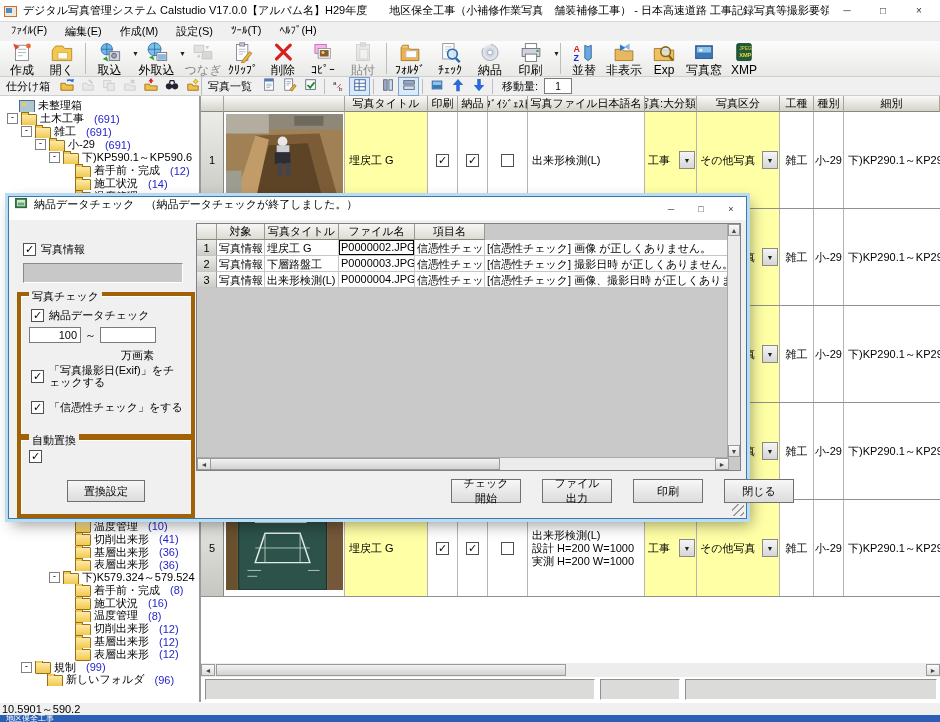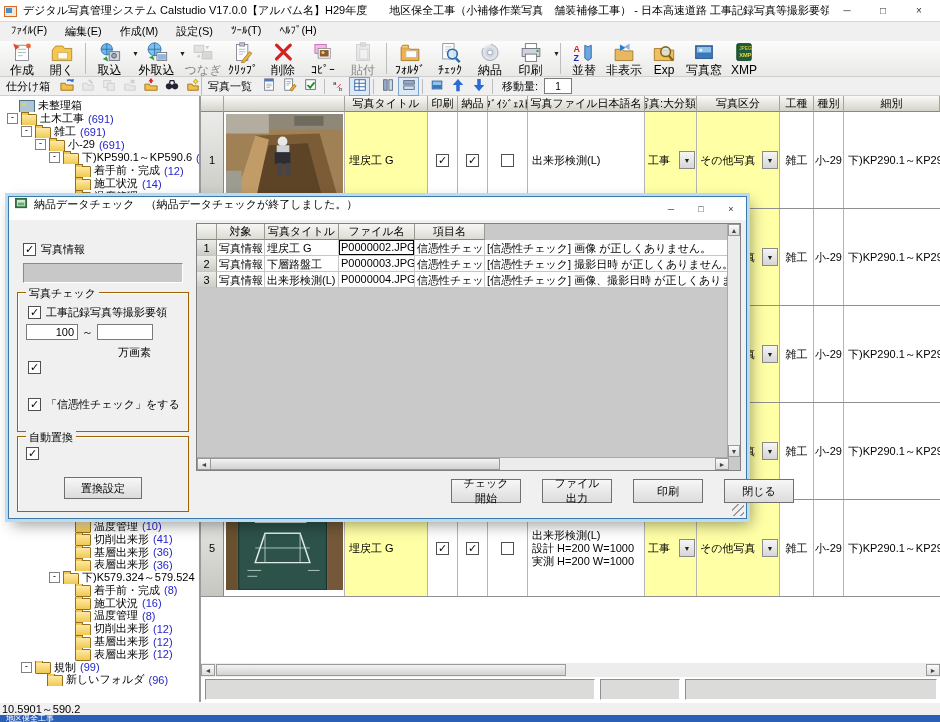--- a/index.html
+++ b/index.html
@@ -45,21 +45,21 @@
   .titem{display:flex;align-items:center;white-space:nowrap;height:13px;overflow:hidden}
   .tree-bottom .titem{height:12.8px}
   .exp{width:9px;height:9px;border:1px solid #808080;background:#fff;font-size:9px;line-height:7px;text-align:center;
        margin-right:3px;flex:none;font-family:"DejaVu Sans Mono",monospace}
   .spc{width:12px;flex:none}
   .fold{width:14px;height:10px;background:linear-gradient(#fdeaa8,#f2c84e);border:1px solid #94701c;border-radius:1px;
         margin:2px 3px 0 0;flex:none;position:relative}
   .fold::before{content:"";position:absolute;left:-1px;top:-3px;width:6px;height:2px;background:#f2c84e;border:1px solid #94701c;border-bottom:none}
   .boxi{width:14px;height:11px;background:#aec6d2;border:1px solid #4f7082;margin:1px 3px 0 0;flex:none;position:relative}
   .boxi::after{content:"";position:absolute;left:2px;top:2px;width:4px;height:3px;background:#e8d060}
-  .cnt{color:#2424cc;margin-left:4px}
+  .cnt{color:#2424cc;margin-left:10px}
   
   #tablearea{position:absolute;left:201px;top:96px;width:739px;height:606px;background:#fff;overflow:hidden}
   #thead{display:flex;height:16px}
   .th{background:linear-gradient(#f9f9f7,#d5d3ca);border-right:1px solid #a5a59c;border-bottom:1px solid #88887f;
       display:flex;align-items:center;justify-content:center;overflow:hidden;white-space:nowrap;flex:none;box-sizing:border-box}
   .th.c-cat{justify-content:flex-end}
   .c-num{width:23px}.c-photo{width:121px}.c-title{width:83px}.c-print{width:30px}.c-del{width:30px}.c-dig{width:40px}
   .c-file{width:117px}.c-cat{width:52px}.c-kub{width:83px}.c-kou{width:34px}.c-shu{width:30px}
   .c-sai{flex:1 1 auto;min-width:0}
   .trow{display:flex;height:97px;border-bottom:1px solid #8f8f8f;box-sizing:border-box}
@@ -92,21 +92,21 @@
           box-shadow:0 0 0 3px #b9dcf3,4px 6px 14px rgba(0,0,0,.38);box-sizing:border-box;z-index:50}
   .dtitle{height:23px;background:#fff;display:flex;padding-left:5px}
   .dtitle svg{width:15px;height:13px;flex:none}
   .dtitle .dttl{margin-left:5px;flex:1;white-space:nowrap;overflow:hidden}
   .dtitle .winctl span{width:30px;font-size:9px}
   .dbody{position:relative;height:298px}
   .dchk{display:flex;align-items:center;gap:5px}
   .dchk .cb{flex:none}
   #pinfo{position:absolute;left:14px;top:22px}
   #pbar{position:absolute;left:14px;top:43px;width:158px;height:18px;background:#c8c8c8;border:1px solid;border-color:#8a8a8a #fff #fff #8a8a8a}
-  .grp{position:absolute;border:1px solid #a16207;box-shadow:inset 1px 1px 0 #fff}
+  .grp{position:absolute;border:4px solid #a16207;box-shadow:inset 1px 1px 0 #fff}
   .grp .glabel{position:absolute;left:8px;top:-7px;background:#f0f0f0;padding:0 3px}
   #grp1{left:8px;top:72px;width:170px;height:138px}
   #grp2{left:8px;top:216px;width:170px;height:74px}
   #cb-pixel{position:absolute;left:10px;top:12px}
   .rng{position:absolute;left:8px;top:31px;display:flex;align-items:center;gap:4px}
   .rng input{height:16px;border:1px solid #7a7a7a;font-size:11px;padding:0 3px;box-sizing:border-box}
   #rng-from{width:52px;text-align:right}
   #rng-to{width:56px}
   #unit{position:absolute;left:100px;top:52px}
   #cb-exif{position:absolute;left:10px;top:68px;width:150px}
@@ -769,30 +769,31 @@
     <div id="pinfo" class="dchk">
       <span class="cb">✓</span>
       <span class="lab">写真情報</span>
     </div>
     <div id="pbar"></div>
 
     <div id="grp1" class="grp">
       <span class="glabel">写真チェック</span>
       <div id="cb-pixel" class="dchk">
         <span class="cb">✓</span>
-        <span class="lab">工事記録写真等撮影要領</span>
+        <span class="lab">納品データチェック</span>
       </div>
       <div class="rng">
         <input id="rng-from" value="100" style="">
         <span>～</span>
         <input id="rng-to" value="" style="">
       </div>
       <span id="unit">万画素</span>
       <div id="cb-exif" class="dchk">
         <span class="cb">✓</span>
+        <span class="lab">「写真撮影日(Exif)」をチェックする</span>
       </div>
       <div id="cb-trust" class="dchk">
         <span class="cb">✓</span>
         <span class="lab">「信憑性チェック」をする</span>
       </div>
     </div>
 
     <div id="grp2" class="grp">
       <span class="glabel">自動置換</span>
       <div id="cb-rep" class="dchk">

